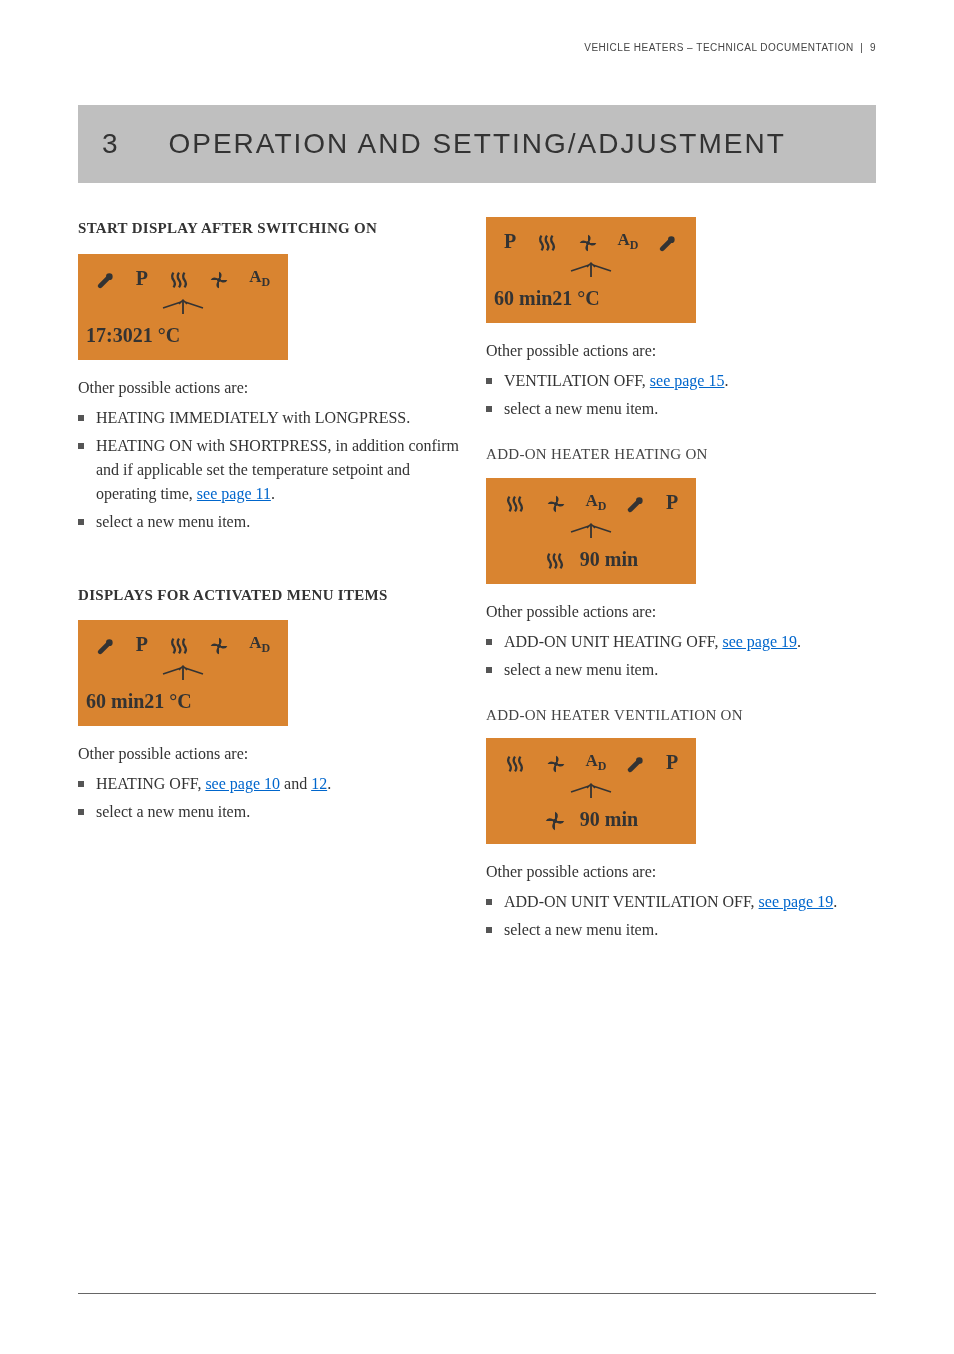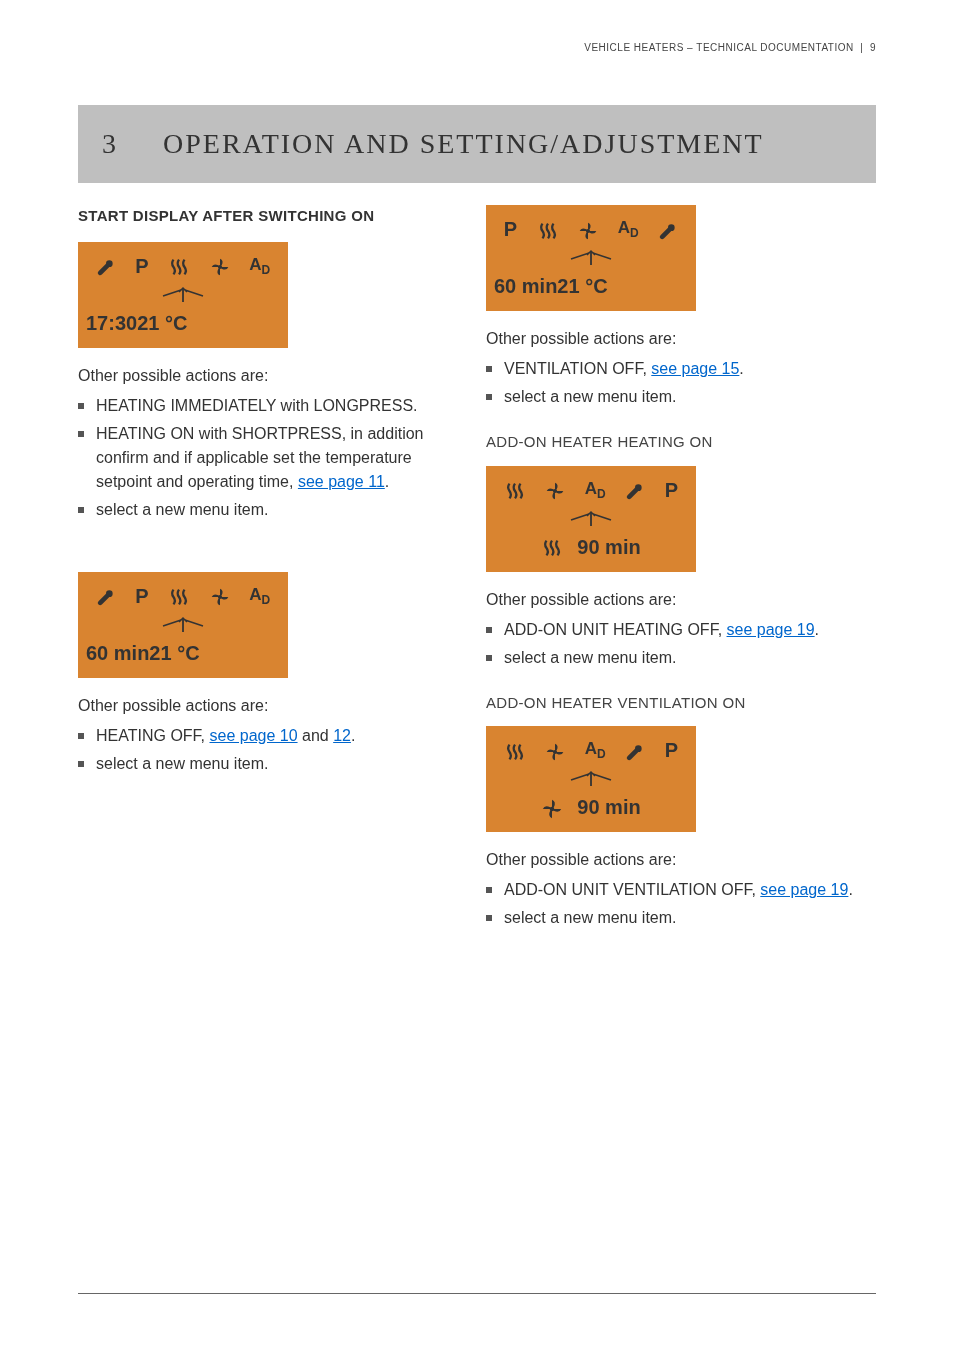--- a/index.html
+++ b/index.html
@@ -17,32 +17,32 @@
   .header-line {
     text-align: right;
     font-size: 10px;
     letter-spacing: 0.5px;
     color: #444;
     margin-bottom: 50px;
   }
   .title-bar {
     background: #bfbfbf;
     padding: 18px 24px;
-    margin-bottom: 22px;
-    font-family: Liberation Serif, serif;
+    margin-bottom: 34px;
   }
   .title-bar h1 {
     font-weight: 300;
     font-size: 28px;
     letter-spacing: 2px;
     color: #333;
   }
   .columns {
     display: flex;
     gap: 18px;
+    font-family: Liberation Serif, serif;
   }
   .col {
     flex: 1;
     min-width: 0;
   }
   h3.section-bold {
     font-weight: 700;
     font-size: 15px;
     letter-spacing: 0.3px;
     margin-bottom: 14px;
@@ -209,20 +209,21 @@
     <ul>
       <li>HEATING IMMEDIATELY with LONGPRESS.</li>
       <li>
         <span>HEATING ON with SHORTPRESS, in addition confirm and if applicable set the temperature setpoint and operating time, </span><a class="pagelink" href="#">see page 11</a><span>.</span>
       </li>
       <li>select a new menu item.</li>
     </ul>
 
     <div class="spacer-md"></div>
 
+    <h3 class="section-bold">DISPLAYS FOR ACTIVATED MENU ITEMS</h3>
 
     <div class="display-box">
       <div class="menu-row">
         <span class="menu-item wrench"><svg width="20" height="20" viewBox="0 0 24 24">
               <use href="#wrench-path"></use>
             </svg></span>
         <span class="menu-item">P</span>
         <span class="menu-item heat u"><svg width="22" height="22" viewBox="0 0 24 24">
               <use href="#heat-path"></use>
             </svg></span>

